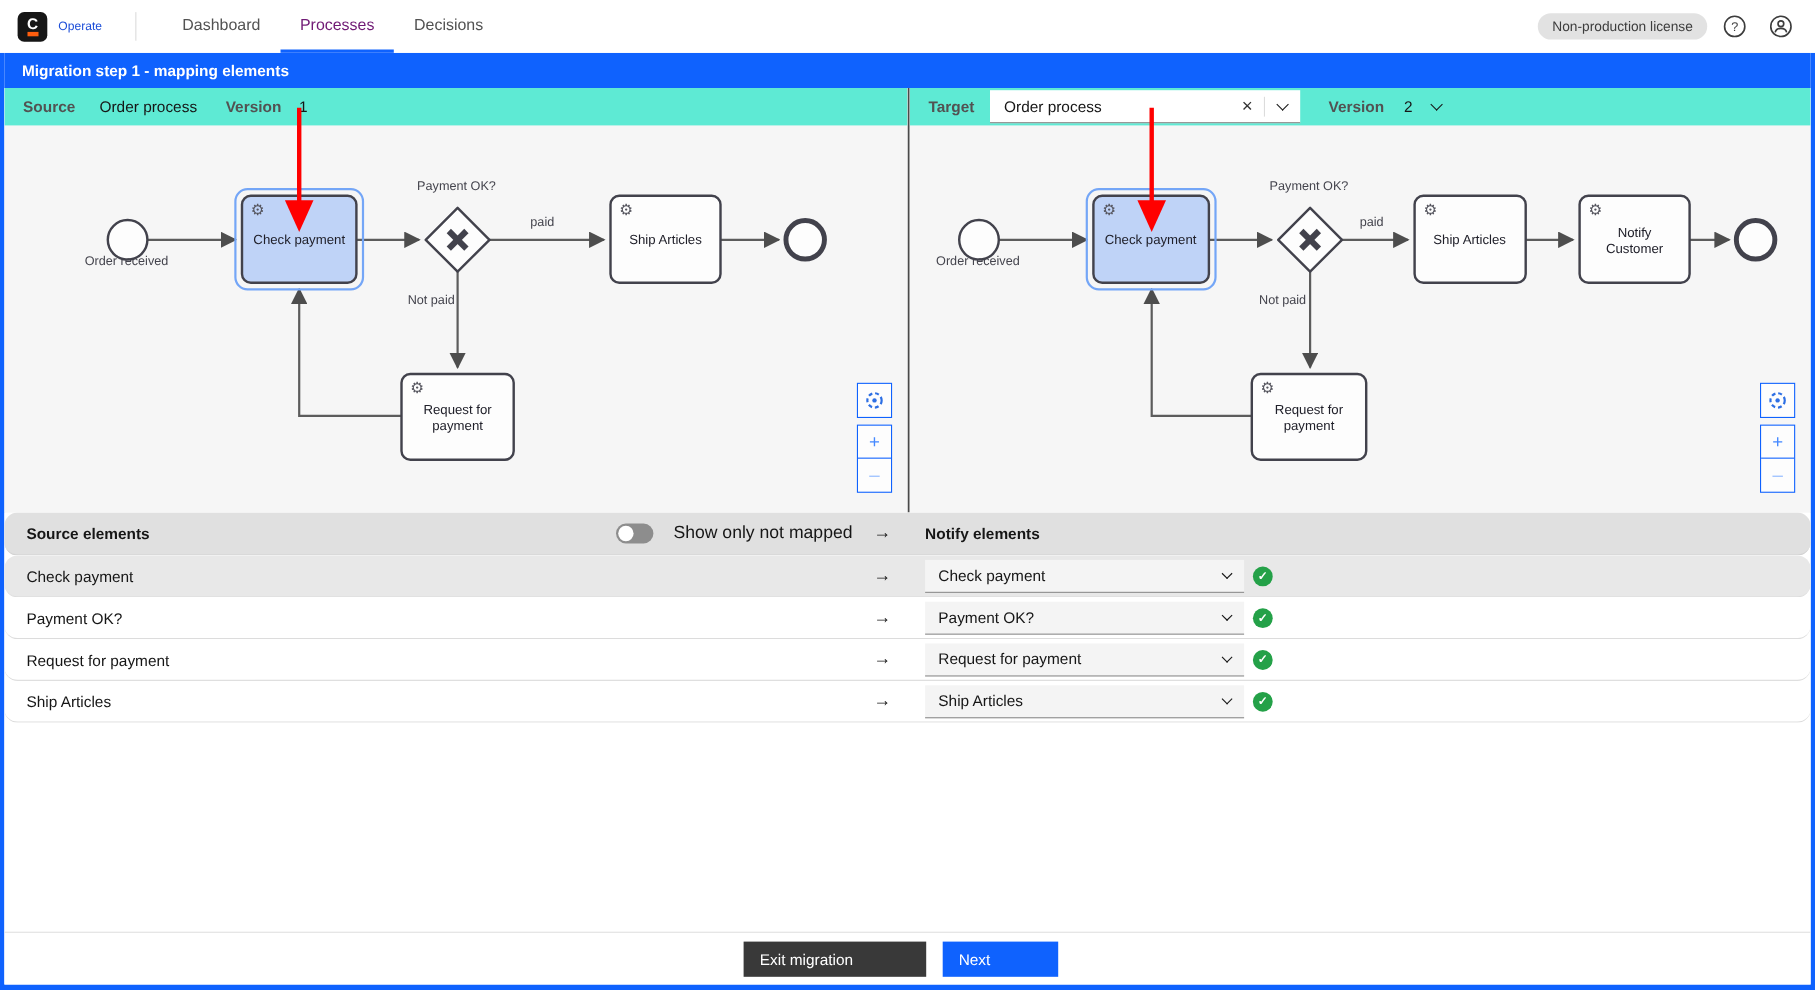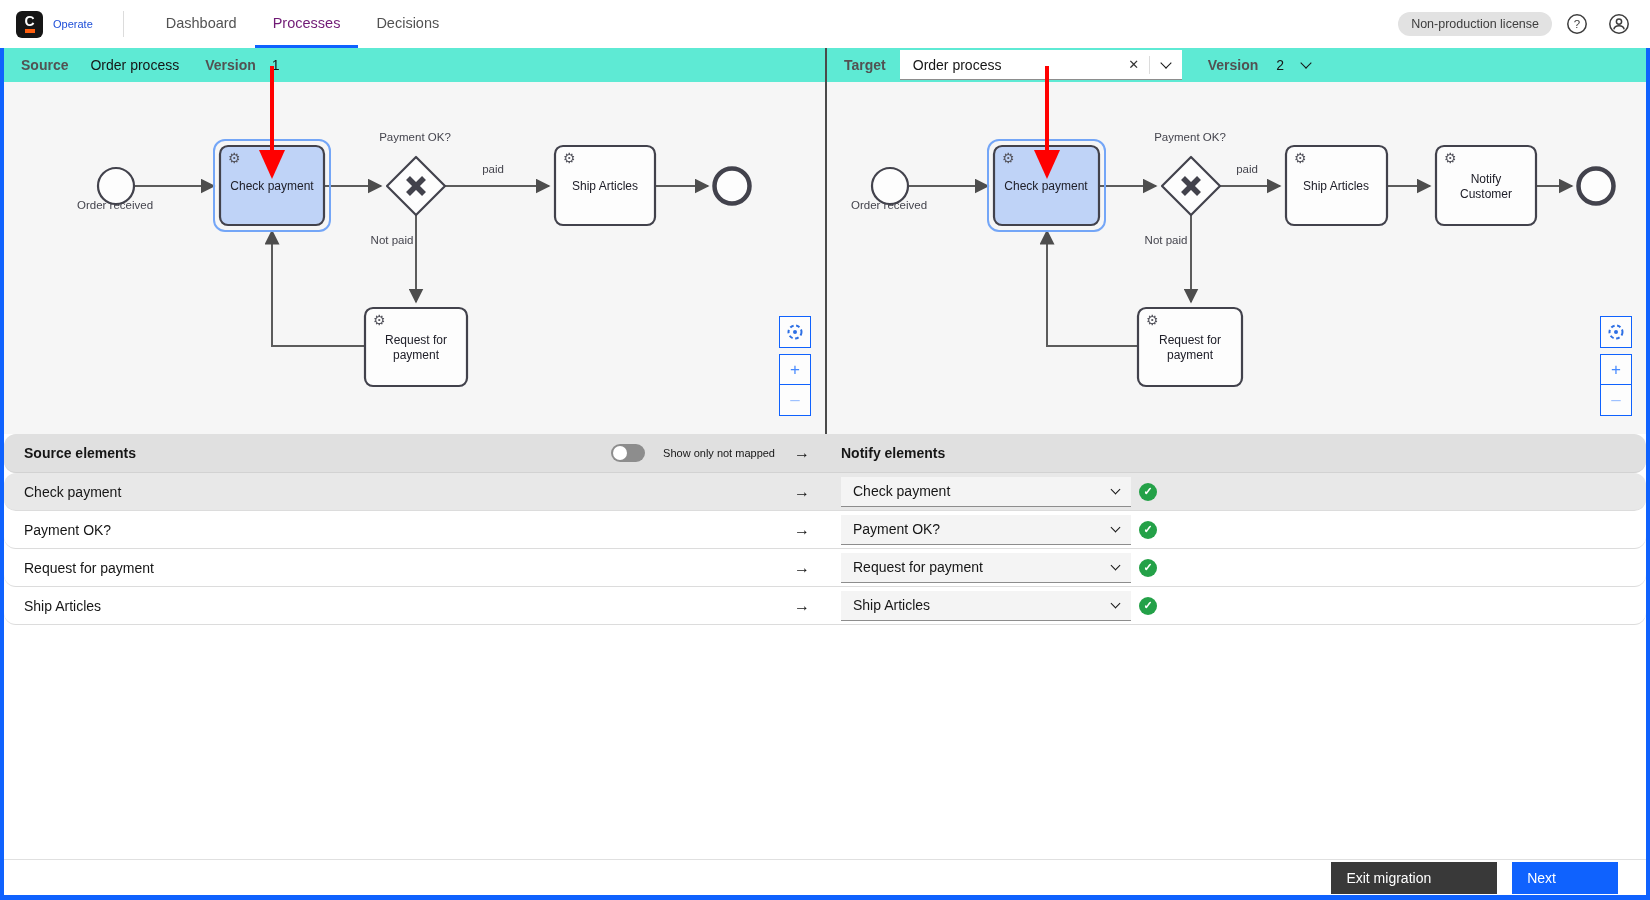--- a/index.html
+++ b/index.html
@@ -65,36 +65,36 @@
 
   
   .mapping { display:flex; flex-direction:column; flex:1; background:#fff; }
   .map-grid { display:grid; grid-template-columns:775px 46px 306px 44px 1fr; align-items:center;border-radius:12px; }
   .map-header { height:39px; background:#e0e0e0; border-bottom:1px solid #d2d2d2; font-size:14px; flex:none; }
   .map-header .h-left { display:flex; align-items:center; padding-left:20px; }
   .map-header .h-title { font-weight:700; color:#161616; }
   .toggle-wrap { margin-left:auto; display:flex; align-items:center; }
   .toggle { width:34px; height:18px; background:#8d8d8d; border-radius:9px; position:relative; cursor:pointer; }
   .toggle .knob { width:14px; height:14px; background:#fff; border-radius:50%; position:absolute; left:2px; top:2px; }
-  .toggle-label { font-size:11px; color:#161616; margin-left:18px; margin-right:4px; }
+  .toggle-label { font-size:16px; color:#161616; margin-left:18px; margin-right:4px; }
   .arrow-cell { text-align:center; font-size:16px; color:#161616; }
 
   .map-row { height:38px; border-bottom:1px solid #dcdcdc; font-size:14px; color:#161616; flex:none; }
   .map-row.first { background:#e8e8e8; }
   .map-row .src-cell { padding-left:20px; }
   .dropdown { height:30px; margin-left:16px; background:#f4f4f4; border-bottom:1px solid #8d8d8d;
               display:flex; align-items:center; padding:0 12px; cursor:pointer; }
   .dropdown .dd-text { flex:1; font-size:14px; color:#161616; }
   .dropdown .chev { width:7px; height:7px; border-width:1.5px; }
   .check-badge { width:18px; height:18px; border-radius:50%; background:#24a148; color:#fff; font-size:11px;
                  font-weight:bold; display:flex; align-items:center; justify-content:center; margin-left:8px; }
 
   
-  .footer { margin-top:auto; height:36px; border-top:1px solid #e0e0e0; display:flex; align-items:center;
-            justify-content:flex-end; padding-right:28px; flex:none; }
+  .footer { margin-top:auto; height:48px; border-top:1px solid #e0e0e0; display:flex; align-items:center;
+            justify-content:center; padding-right:12px; flex:none; }
   .btn { height:32px; display:flex; align-items:center; font-size:14px; color:#fff; border:none;
          cursor:pointer; font-family:"Liberation Sans", sans-serif; }
   .btn.exit { background:#393939; padding:0 66px 0 15px; margin-right:15px; }
   .btn.next { background:#0f62fe; padding:0 62px 0 15px; }
 
   
   .bpmn-label { font-family:"Liberation Sans", sans-serif; font-size:11.5px; fill:#44444d; }
   .task-label { font-family:"Liberation Sans", sans-serif; font-size:12px; fill:#20202a; }
   .gear { font-family:"DejaVu Sans", sans-serif; font-size:14px; fill:#55555e; }
 </style>
@@ -125,20 +125,23 @@
       <svg width="22" height="22" viewBox="0 0 22 22">
         <circle cx="11" cy="11" r="9.2" fill="none" stroke="#3d3d3d" stroke-width="1.5"></circle>
         <circle cx="11" cy="8.6" r="2.6" fill="none" stroke="#3d3d3d" stroke-width="1.5"></circle>
         <path d="M5.8 16.4 C6.4 13.8 8.4 12.8 11 12.8 C13.6 12.8 15.6 13.8 16.2 16.4" fill="none" stroke="#3d3d3d" stroke-width="1.5"></path>
       </svg>
     </div>
   </div>
 </header>
 
 <div class="frame">
+  <div class="banner">
+    <span>Migration step 1 - mapping elements</span>
+  </div>
 
   <div class="panels">
 
     <section class="panel source">
       <div class="panel-header">
         <span class="ph-label">Source</span>
         <span class="val">Order process</span>
         <span class="ph-label gap">Version</span>
         <span class="val" style="margin-left:16px">1</span>
       </div>

